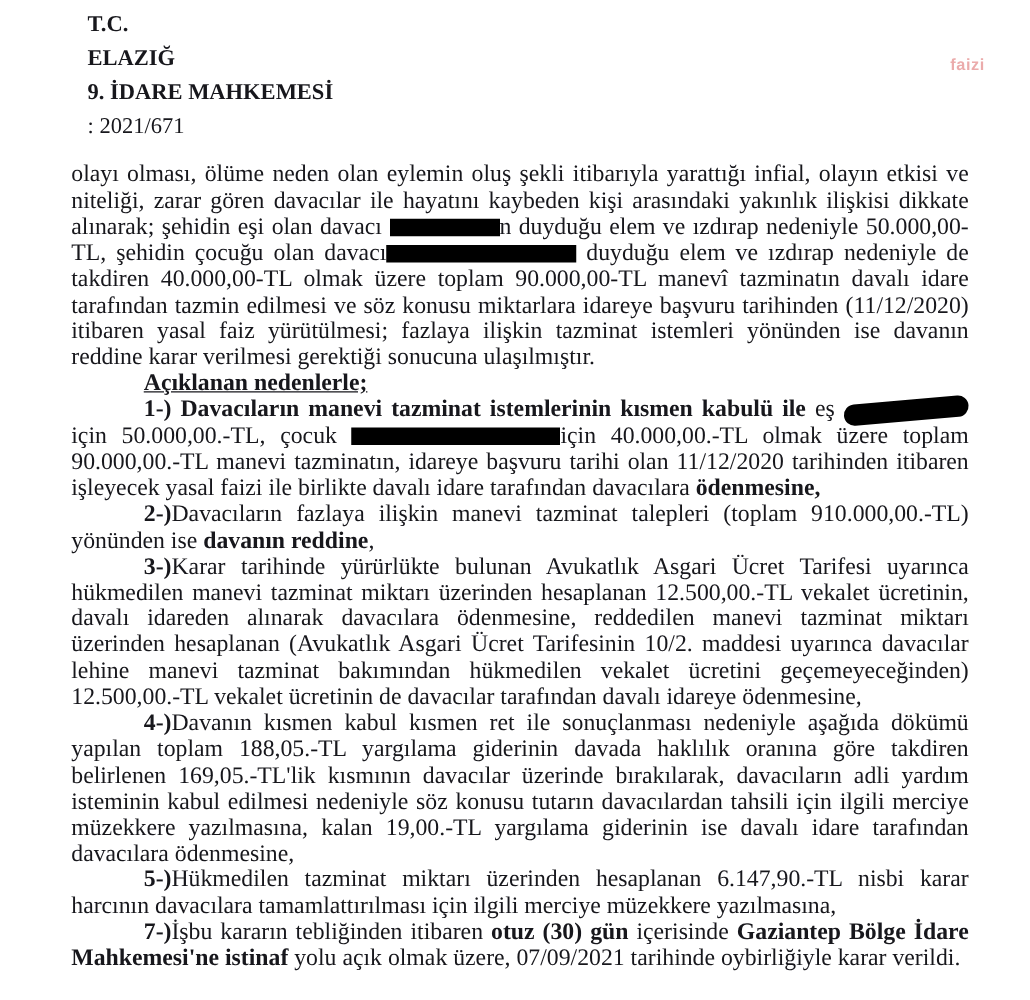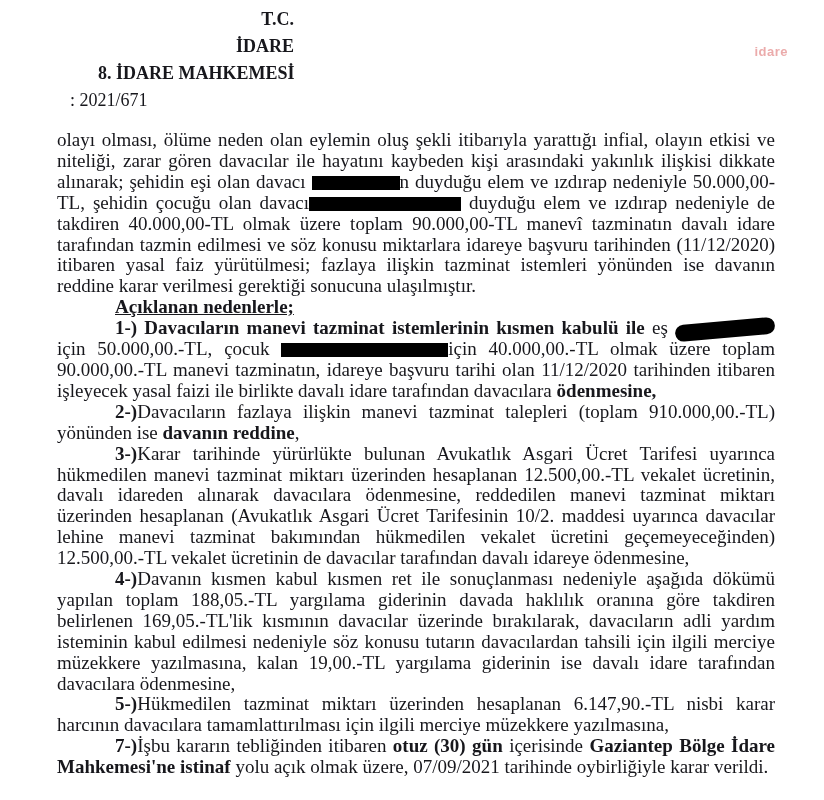--- a/index.html
+++ b/index.html
@@ -24,21 +24,21 @@
     opacity: 0.85;
     user-select: none;
   }
   .header {
     margin: 6px 0 0 70px;
     font-size: 18px;
     font-weight: bold;
     line-height: 27px;
     white-space: nowrap;
   }
-  .header .centered { width: 196px; text-align: right; margin-left: 28px; }
+  .header .centered { width: 196px; text-align: left; }
   .case-row { display: flex; }
   .case-label { width: 100px; font-weight: bold; }
   .case-value { font-weight: normal; text-align: center; }
   .doc-body {
     margin: 16px 49px 0 57px;
     font-size: 19px;
     line-height: 20.9px;
     text-align: justify;
   }
   .doc-body p { margin: 0; }
@@ -56,26 +56,26 @@
     border-radius: 9px;
     transform: rotate(-5deg);
     vertical-align: -4px;
   }
 </style>
 </head>
 <body>
 
 <div class="page">
 
-  <div class="watermark">idare</div>
+  <div class="watermark">faizi</div>
 
   <div class="header">
     <div class="centered">T.C.</div>
-    <div class="centered">İDARE</div>
-    <div class="centered">8. İDARE MAHKEMESİ</div>
+    <div class="centered">ELAZIĞ</div>
+    <div class="centered">9. İDARE MAHKEMESİ</div>
     <div class="case-row">
       <span class="case-value">: 2021/671</span>
     </div>
   </div>
 
   <div class="doc-body">
       <p><span>olayı olması, ölüme neden olan eylemin oluş şekli itibarıyla yarattığı infial, olayın etkisi ve niteliği, zarar gören davacılar ile hayatını kaybeden kişi arasındaki yakınlık ilişkisi dikkate alınarak; şehidin eşi olan davacı </span><span class="redaction" style="width: 88px;"></span><span>n duyduğu elem ve ızdırap nedeniyle 50.000,00-TL, şehidin çocuğu olan davacı</span><span class="redaction" style="width: 152px;"></span><span> duyduğu elem ve ızdırap nedeniyle de takdiren 40.000,00-TL olmak üzere toplam 90.000,00-TL manevî tazminatın davalı idare tarafından tazmin edilmesi ve söz konusu miktarlara idareye başvuru tarihinden (11/12/2020) itibaren yasal faiz yürütülmesi; fazlaya ilişkin tazminat istemleri yönünden ise davanın reddine karar verilmesi gerektiği sonucuna ulaşılmıştır.</span></p>
       <p class="indent"><span class="b u">Açıklanan nedenlerle;</span></p>
       <p class="indent"><span class="b">1-) Davacıların manevi tazminat istemlerinin kısmen kabulü ile </span><span>eş </span><span class="redaction marker" style="width: 100px;"></span><span> için 50.000,00.-TL, çocuk </span><span class="redaction" style="width: 167px;"></span><span>için 40.000,00.-TL olmak üzere toplam 90.000,00.-TL manevi tazminatın, idareye başvuru tarihi olan 11/12/2020 tarihinden itibaren işleyecek yasal faizi ile birlikte davalı idare tarafından davacılara </span><span class="b">ödenmesine,</span></p>
       <p class="indent"><span class="b">2-)</span><span>Davacıların fazlaya ilişkin manevi tazminat talepleri (toplam 910.000,00.-TL) yönünden ise </span><span class="b">davanın reddine</span><span>,</span></p>

